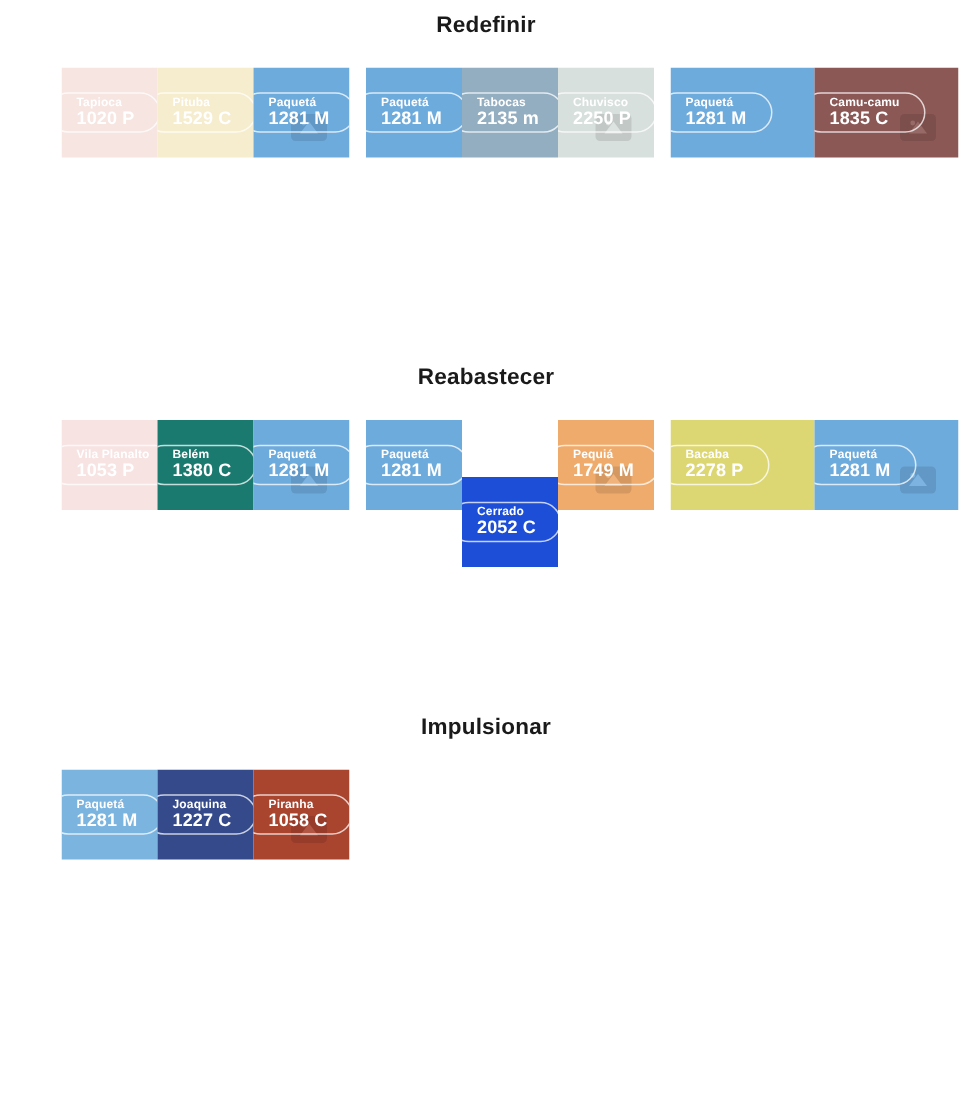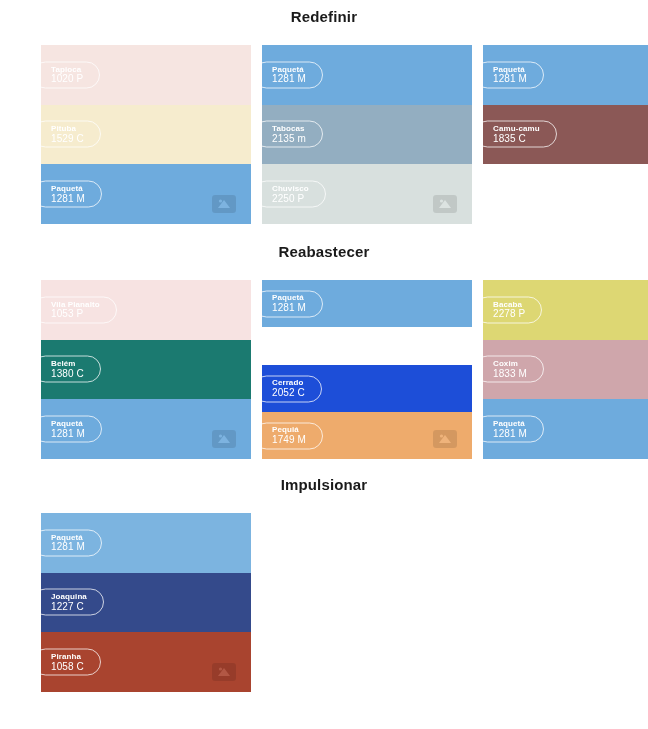--- a/index.html
+++ b/index.html
@@ -39,26 +39,26 @@
   }
 
   
   .palette-row {
     display: flex;
     padding-left: 41px;
     padding-top: 21px;
     gap: 11px;
   }
   .palette-card {
-    width: 210px;
+    width: 192px;
     height: 179px;
     position: relative;
     overflow: hidden;
     display: flex;
-    flex-direction: column;
+    flex-direction: row;
     flex: 0 0 auto;
   }
 
   
   .band {
     position: relative;
     height: 59.666px;
     width: 100%;
     overflow: hidden;
   }
@@ -85,22 +85,22 @@
   .band-name {
     font-family: "Liberation Sans", sans-serif;
     font-size: 8px;
     font-weight: bold;
     color: #ffffff;
     white-space: nowrap;
     letter-spacing: 0.1px;
   }
   .band-code {
     font-family: "Liberation Sans", sans-serif;
-    font-size: 10px;
-    font-weight: normal;
+    font-size: 12px;
+    font-weight: bold;
     color: #ffffff;
     white-space: nowrap;
     letter-spacing: 0.1px;
   }
 
   
   .watermark {
     position: absolute;
     right: 14px;
     bottom: 10px;
@@ -258,26 +258,20 @@
               </div>
             </div>
           </div>
           <div class="palette-card">
             <div class="band" style="background: rgb(221, 215, 115);">
               <div class="band-pill">
                 <span class="band-name">Bacaba</span>
                 <span class="band-code">2278 P</span>
               </div>
             </div>
-            <div class="band" style="background: rgb(207, 166, 171);">
-              <div class="band-pill">
-                <span class="band-name">Coxim</span>
-                <span class="band-code">1833 M</span>
-              </div>
-            </div>
             <div class="band" style="background: rgb(110, 171, 221);">
               <div class="watermark">
                 <svg viewBox="0 0 26 20" xmlns="http://www.w3.org/2000/svg">
                   <rect x="1" y="1" width="24" height="18" rx="3" fill="#000"></rect>
                   <path d="M7 14 L13 6 L19 14 Z" fill="#fff"></path>
                   <circle cx="9.5" cy="7" r="1.6" fill="#fff"></circle>
                 </svg>
               </div>
               <div class="band-pill">
                 <span class="band-name">Paquetá</span>

